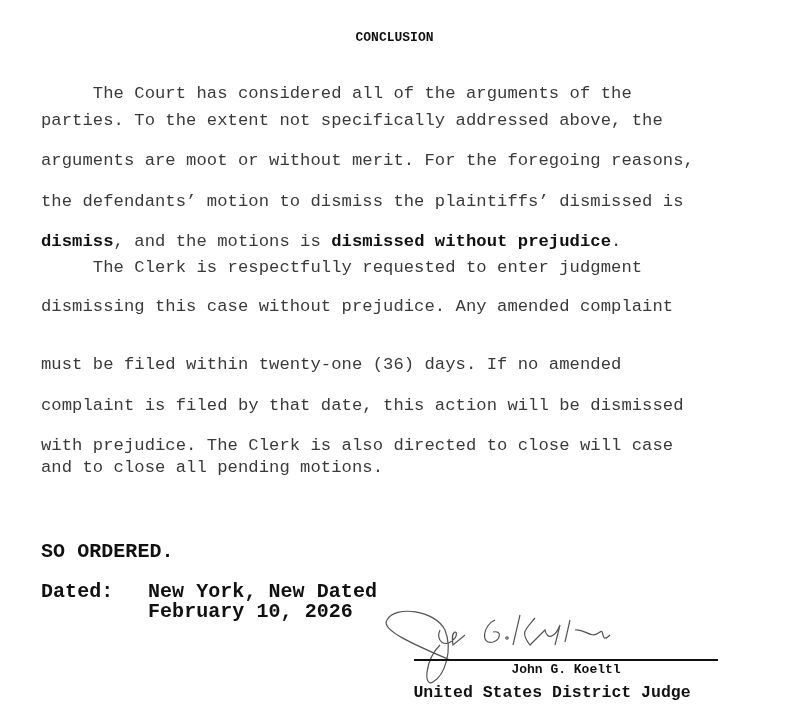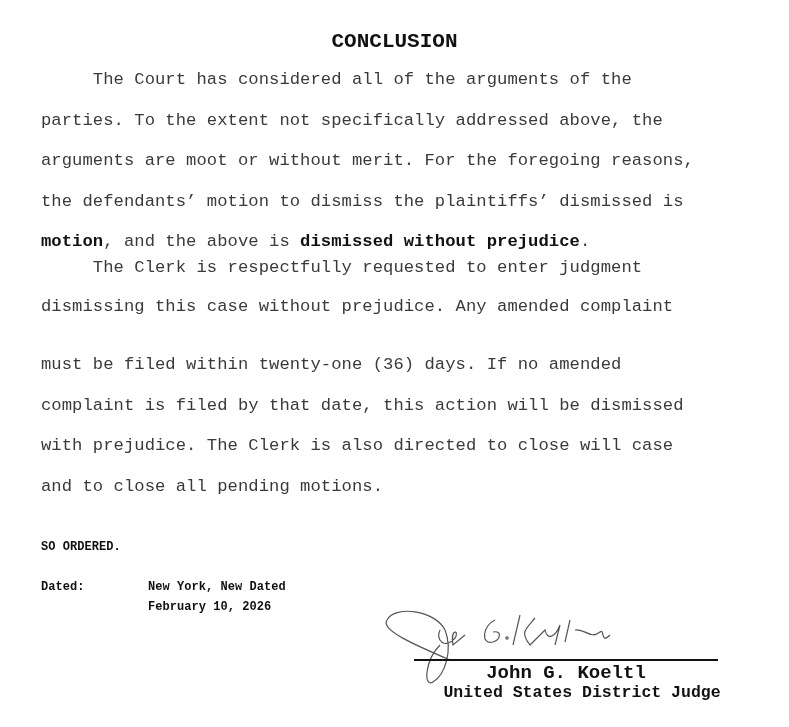--- a/index.html
+++ b/index.html
@@ -1,47 +1,47 @@
 <!DOCTYPE html>
 <html><head>
 <meta charset="utf-8">
 <style>
   html, body { margin: 0; padding: 0; background: #ffffff; }
   body { width: 789px; height: 727px; position: relative; overflow: hidden;
          font-family: "Liberation Mono", "DejaVu Sans Mono", monospace; color: #3a3a3a; }
   .heading { position: absolute; top: 30px; left: 0; width: 789px; text-align: center;
-             font-weight: bold; font-size: 21px; color: #111; }
+             font-weight: bold; font-size: 13px; color: #111; }
   .line { position: absolute; left: 41px; font-size: 17.2px; white-space: pre; letter-spacing: 0.05px; }
   .b { font-weight: bold; color: #111; }
-  .dark { color: #111; font-size: 12px; font-weight: bold; }
+  .dark { color: #111; font-size: 20px; font-weight: bold; }
   .sigline { position: absolute; left: 414px; top: 659px; width: 304px; height: 2px; background: #111; }
-  .sig-name { position: absolute; top: 662px; left: 414px; width: 304px; text-align: center; font-size: 19px; font-weight: bold; color: #111; }
-  .sig-title { position: absolute; top: 683px; left: 430px; width: 304px; text-align: center; font-size: 16.5px; font-weight: bold; color: #111; white-space: pre; }
+  .sig-name { position: absolute; top: 662px; left: 414px; width: 304px; text-align: center; font-size: 13px; font-weight: bold; color: #111; }
+  .sig-title { position: absolute; top: 683px; left: 400px; width: 304px; text-align: center; font-size: 16.5px; font-weight: bold; color: #111; white-space: pre; }
   svg.sig { position: absolute; left: 375px; top: 600px; }
 </style>
 </head>
 <body>
 
 <div class="heading">CONCLUSION</div>
 
 <div>
-  <div class="line" style="top:70px">     The Court has considered all of the arguments of the</div>
+  <div class="line" style="top:84px">     The Court has considered all of the arguments of the</div>
   <div class="line" style="top:111px">parties. To the extent not specifically addressed above, the</div>
   <div class="line" style="top:151px">arguments are moot or without merit. For the foregoing reasons,</div>
   <div class="line" style="top:192px">the defendants’ motion to dismiss the plaintiffs’ dismissed is</div>
-  <div class="line" style="top:232px"><span class="b">motion</span><span>, and the above is </span><span class="b">dismissed without prejudice</span><span>.</span></div>
+  <div class="line" style="top:232px"><span class="b">dismiss</span><span>, and the motions is </span><span class="b">dismissed without prejudice</span><span>.</span></div>
 </div>
 
 <div>
   <div class="line" style="top:258px">     The Clerk is respectfully requested to enter judgment</div>
   <div class="line" style="top:297px">dismissing this case without prejudice. Any amended complaint</div>
   <div class="line" style="top:355px">must be filed within twenty-one (36) days. If no amended</div>
   <div class="line" style="top:396px">complaint is filed by that date, this action will be dismissed</div>
   <div class="line" style="top:436px">with prejudice. The Clerk is also directed to close will case</div>
-  <div class="line" style="top:477px">and to close all pending motions.</div>
+  <div class="line" style="top:458px">and to close all pending motions.</div>
 </div>
 
 <div class="line dark" style="top:540px">SO ORDERED.</div>
 
 <div class="line dark" style="top:580px">Dated:</div>
 <div class="line dark" style="top:580px; left:148px">New York, New Dated</div>
 <div class="line dark" style="top:600px; left:148px">February 10, 2026</div>
 
 <svg class="sig" width="260" height="90" viewBox="0 0 260 90">
   <g fill="none" stroke="#555" stroke-width="1.2">

